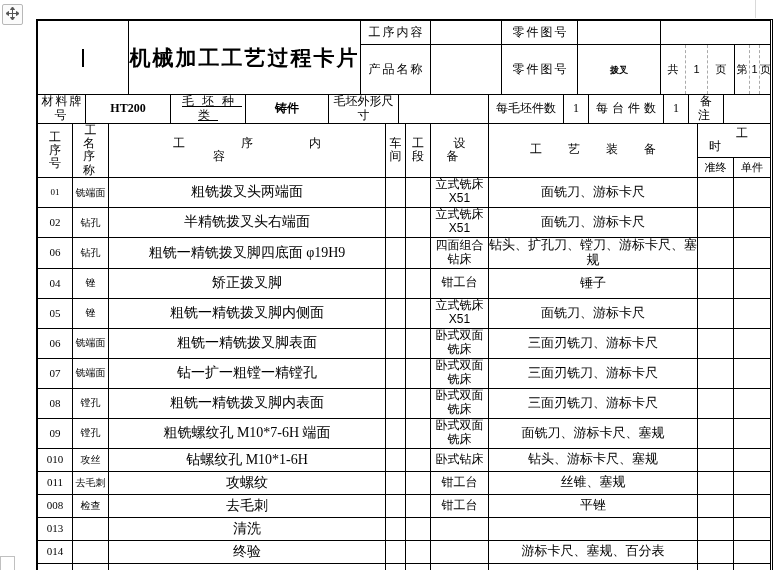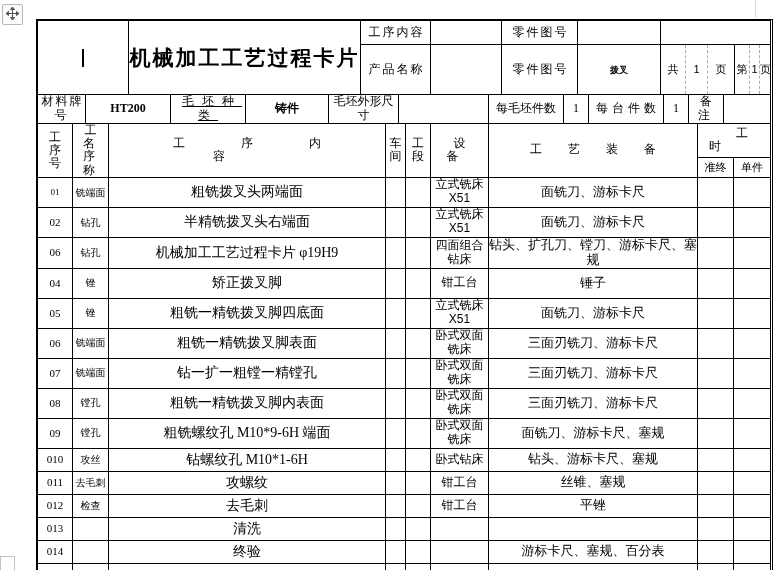--- a/index.html
+++ b/index.html
@@ -199,21 +199,21 @@
     <td></td>
     <td class="c-equip">立式铣床
 X51</td>
     <td class="c-tool">面铣刀、游标卡尺</td>
     <td></td>
     <td></td>
   </tr>
         <tr>
     <td class="c-no">06</td>
     <td class="c-name">钻孔</td>
-    <td class="c-content">机械加工工艺过程卡片 φ19H9</td>
+    <td class="c-content">粗铣一精铣拨叉脚四底面 φ19H9</td>
     <td></td>
     <td></td>
     <td class="c-equip">四面组合
 钻床</td>
     <td class="c-tool">钻头、扩孔刀、镗刀、游标卡尺、塞规</td>
     <td></td>
     <td></td>
   </tr>
         <tr>
     <td class="c-no">04</td>
@@ -222,21 +222,21 @@
     <td></td>
     <td></td>
     <td class="c-equip">钳工台</td>
     <td class="c-tool">锤子</td>
     <td></td>
     <td></td>
   </tr>
         <tr>
     <td class="c-no">05</td>
     <td class="c-name">锉</td>
-    <td class="c-content">粗铣一精铣拨叉脚四底面</td>
+    <td class="c-content">粗铣一精铣拨叉脚内侧面</td>
     <td></td>
     <td></td>
     <td class="c-equip">立式铣床
 X51</td>
     <td class="c-tool">面铣刀、游标卡尺</td>
     <td></td>
     <td></td>
   </tr>
         <tr>
     <td class="c-no">06</td>
@@ -270,21 +270,21 @@
     <td></td>
     <td class="c-equip">卧式双面
 铣床</td>
     <td class="c-tool">三面刃铣刀、游标卡尺</td>
     <td></td>
     <td></td>
   </tr>
         <tr>
     <td class="c-no">09</td>
     <td class="c-name">镗孔</td>
-    <td class="c-content">粗铣螺纹孔 M10*9-6H 端面</td>
+    <td class="c-content">粗铣螺纹孔 M10*7-6H 端面</td>
     <td></td>
     <td></td>
     <td class="c-equip">卧式双面
 铣床</td>
     <td class="c-tool">面铣刀、游标卡尺、塞规</td>
     <td></td>
     <td></td>
   </tr>
         <tr class="short">
     <td class="c-no">010</td>
@@ -302,21 +302,21 @@
     <td class="c-name">去毛刺</td>
     <td class="c-content">攻螺纹</td>
     <td></td>
     <td></td>
     <td class="c-equip">钳工台</td>
     <td class="c-tool">丝锥、塞规</td>
     <td></td>
     <td></td>
   </tr>
         <tr class="short">
-    <td class="c-no">012</td>
+    <td class="c-no">008</td>
     <td class="c-name">检查</td>
     <td class="c-content">去毛刺</td>
     <td></td>
     <td></td>
     <td class="c-equip">钳工台</td>
     <td class="c-tool">平锉</td>
     <td></td>
     <td></td>
   </tr>
         <tr class="short">

